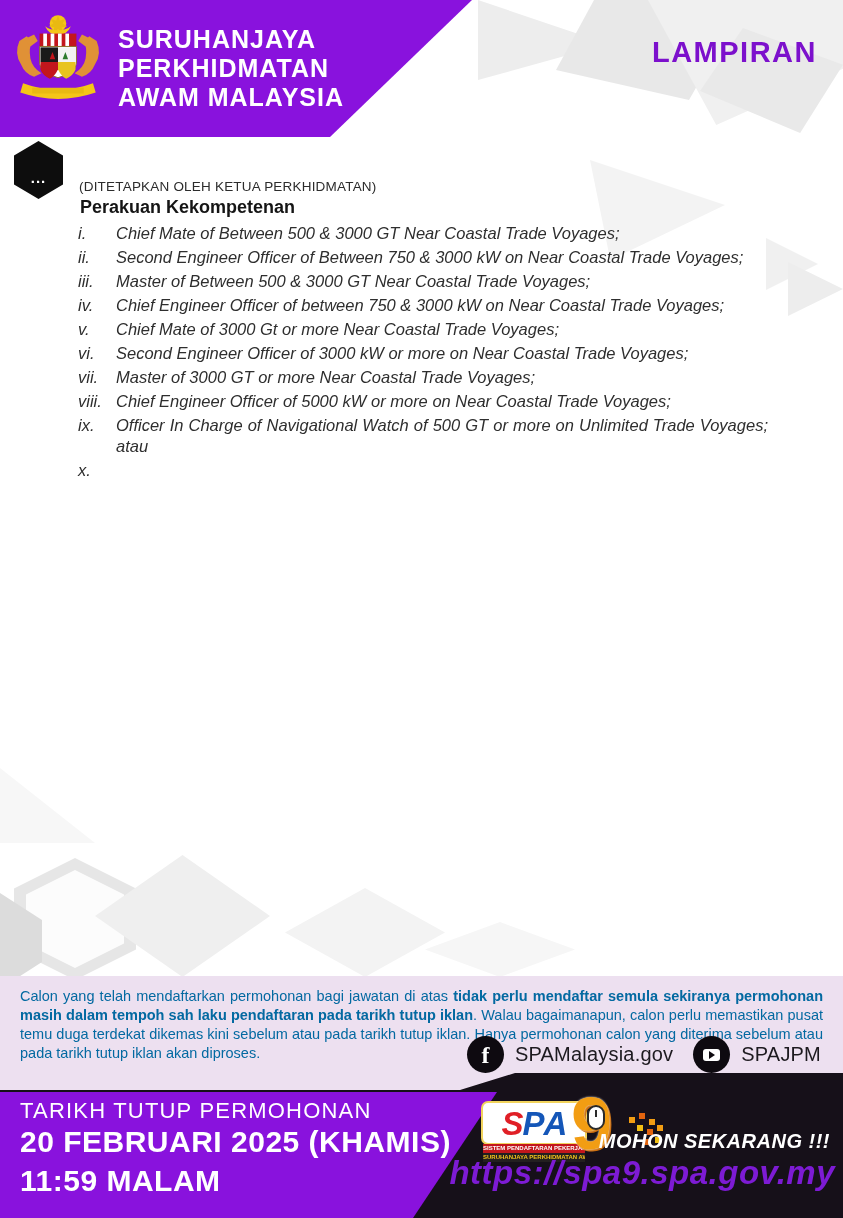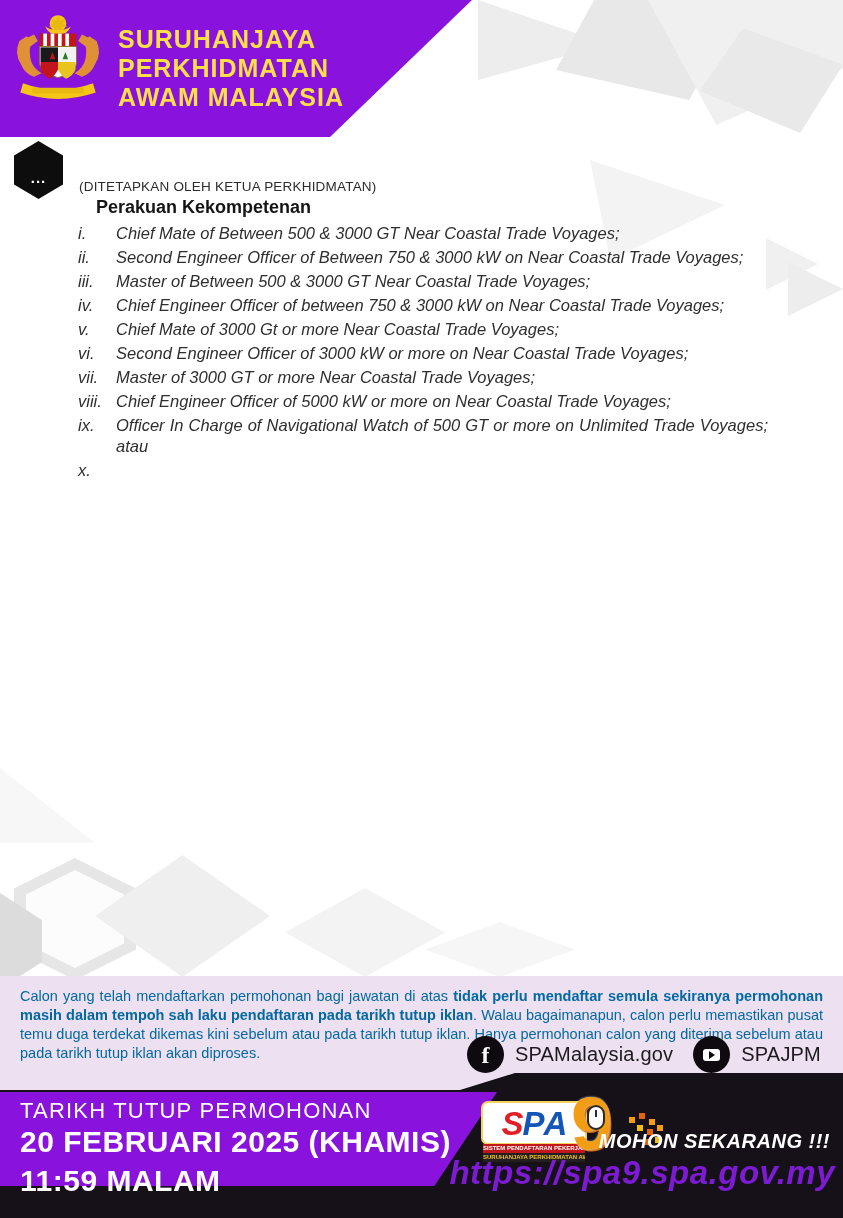--- a/index.html
+++ b/index.html
@@ -20,32 +20,32 @@
   .d-hex-in { position:absolute; left:12px; top:12px; width:98px; height:98px; background:#fcfcfc; clip-path:polygon(50% 0,100% 25%,100% 75%,50% 100%,0 75%,0 25%); }
   .d-bl2 { left:0; top:893px; width:42px; height:96px; background:#dcdcdc; clip-path:polygon(0 0,100% 28%,100% 72%,0 100%); }
   .d-di1 { left:95px; top:855px; width:175px; height:122px; background:#efefef; clip-path:polygon(50% 0,100% 50%,50% 100%,0 50%); }
   .d-di2 { left:285px; top:888px; width:160px; height:89px; background:#f3f3f3; clip-path:polygon(50% 0,100% 50%,50% 100%,0 50%); }
   .d-di3 { left:425px; top:922px; width:150px; height:55px; background:#f6f6f6; clip-path:polygon(50% 0,100% 50%,50% 100%,0 50%); }
 
   
   .header { position:absolute; left:0; top:0; width:520px; height:137px; background:#8912dd;
             clip-path:polygon(0 0,472px 0,330px 137px,0 137px); }
   .crest { position:absolute; left:12px; top:10px; width:92px; height:95px; }
-  .org-name { position:absolute; left:118px; top:25px; color:#fde047; font-size:25px; font-weight:800;
+  .org-name { position:absolute; left:118px; top:25px; color:#ffffff; font-size:25px; font-weight:800;
               line-height:29px; letter-spacing:1px; }
   .lampiran { position:absolute; right:26px; top:36px; color:#7c10cc; font-size:29px; font-weight:800; letter-spacing:1.5px; }
 
   
   .hex-icon { position:absolute; left:14px; top:141px; width:49px; height:58px; background:#0d0d0d;
               clip-path:polygon(50% 0,100% 25%,100% 75%,50% 100%,0 75%,0 25%);
               display:flex; align-items:center; justify-content:center; }
   .hex-icon span { color:#ffffff; font-size:15px; font-weight:800; letter-spacing:1px; margin-top:14px; }
   .sec-title { position:absolute; left:78px; top:146px; color:#141414; font-size:27px; font-weight:800; letter-spacing:0.4px; }
   .sec-sub { position:absolute; left:79px; top:179px; color:#2c2c2c; font-size:13.5px; letter-spacing:0.2px; }
-  .list-heading { position:absolute; left:80px; top:197px; color:#151515; font-size:18px; font-weight:800;margin-left:16px; }
+  .list-heading { position:absolute; left:80px; top:197px; color:#151515; font-size:18px; font-weight:800; }
 
   .req-list { position:absolute; left:78px; top:223px; width:690px; display:grid;
               grid-template-columns:38px 1fr; row-gap:3px;
               font-style:italic; font-size:16.5px; line-height:21px; color:#2e2e2e; }
   .req-list .num { text-align:left; }
   .req-list .txt { text-align:justify; text-align-last:left; }
 
   
   .pink-band { position:absolute; left:0; top:976px; width:843px; height:117px; background:#ede0f0; }
   .notice { position:absolute; left:20px; top:11px; width:803px; color:#0369a1;
@@ -55,21 +55,21 @@
   .s-icon { width:37px; height:37px; border-radius:50%; background:#0e0a10; display:flex; align-items:center; justify-content:center; flex:0 0 auto; }
   .fb-glyph { color:#ffffff; font-size:24px; font-weight:800; font-family:"Liberation Serif", serif; margin-top:2px; }
   .yt-glyph { width:17px; height:12px; background:#ffffff; border-radius:3px; display:flex; align-items:center; justify-content:center; }
   .yt-glyph i { display:block; width:0; height:0; border-left:6px solid #0e0a10; border-top:4px solid transparent; border-bottom:4px solid transparent; margin-left:1px; }
   .s-label { color:#1d1a1f; font-size:20px; letter-spacing:0.2px; margin-right:9px; }
 
   
   .footer { position:absolute; left:0; top:1070px; width:843px; height:148px; }
   .footer-black { position:absolute; inset:0; background:#161019;
                   clip-path:polygon(0 20px,460px 20px,515px 3px,843px 3px,843px 148px,0 148px); }
-  .footer-purple { position:absolute; left:0; top:22px; width:520px; height:94px; background:#8912dd;
+  .footer-purple { position:absolute; left:0; top:22px; width:520px; height:126px; background:#8912dd;
                    clip-path:polygon(0 0,497px 0,413px 126px,0 126px); }
   .ft-label { position:absolute; left:20px; top:6px; color:#ffffff; font-size:22px; font-weight:500; letter-spacing:1.2px; }
   .ft-date  { position:absolute; left:20px; top:33px; color:#ffffff; font-size:30px; font-weight:800; letter-spacing:0.5px; }
   .ft-time  { position:absolute; left:20px; top:72px; color:#ffffff; font-size:30px; font-weight:800; letter-spacing:0.5px; }
 
   .spa-logo { position:absolute; left:483px; top:33px; width:160px; height:62px; }
   .spa-box { position:absolute; left:0; top:0; width:102px; height:40px; background:#ffffff; border-radius:5px;
              box-shadow:0 0 0 2px #f1d35c; display:flex; align-items:center; justify-content:center; }
   .spa-box span { font-size:33px; font-weight:800; font-style:italic; letter-spacing:-1px; line-height:1; }
   .spa-s { color:#e01f26; } .spa-p { color:#1456b8; } .spa-a { color:#1456b8; }
@@ -135,20 +135,21 @@
 
       <path d="M12 78 q38 14 76 0 l3 10 q-41 14 -82 0z" fill="#f5c518"></path>
       <path d="M22 83 h56 v6 h-56z" fill="#e9b912"></path>
     </svg>
     <div class="org-name">
       <div>SURUHANJAYA</div>
       <div>PERKHIDMATAN</div>
       <div>AWAM MALAYSIA</div>
     </div>
   </div>
+  <div class="lampiran">LAMPIRAN</div>
 
   <div class="hex-icon">
     <span>...</span>
   </div>
   <div class="sec-sub">(DITETAPKAN OLEH KETUA PERKHIDMATAN)</div>
   <div class="list-heading">Perakuan Kekompetenan</div>
 
   <div class="req-list">
     <div class="num">i.</div>
     <div class="txt">Chief Mate of Between 500 &amp; 3000 GT Near Coastal Trade Voyages;</div>

